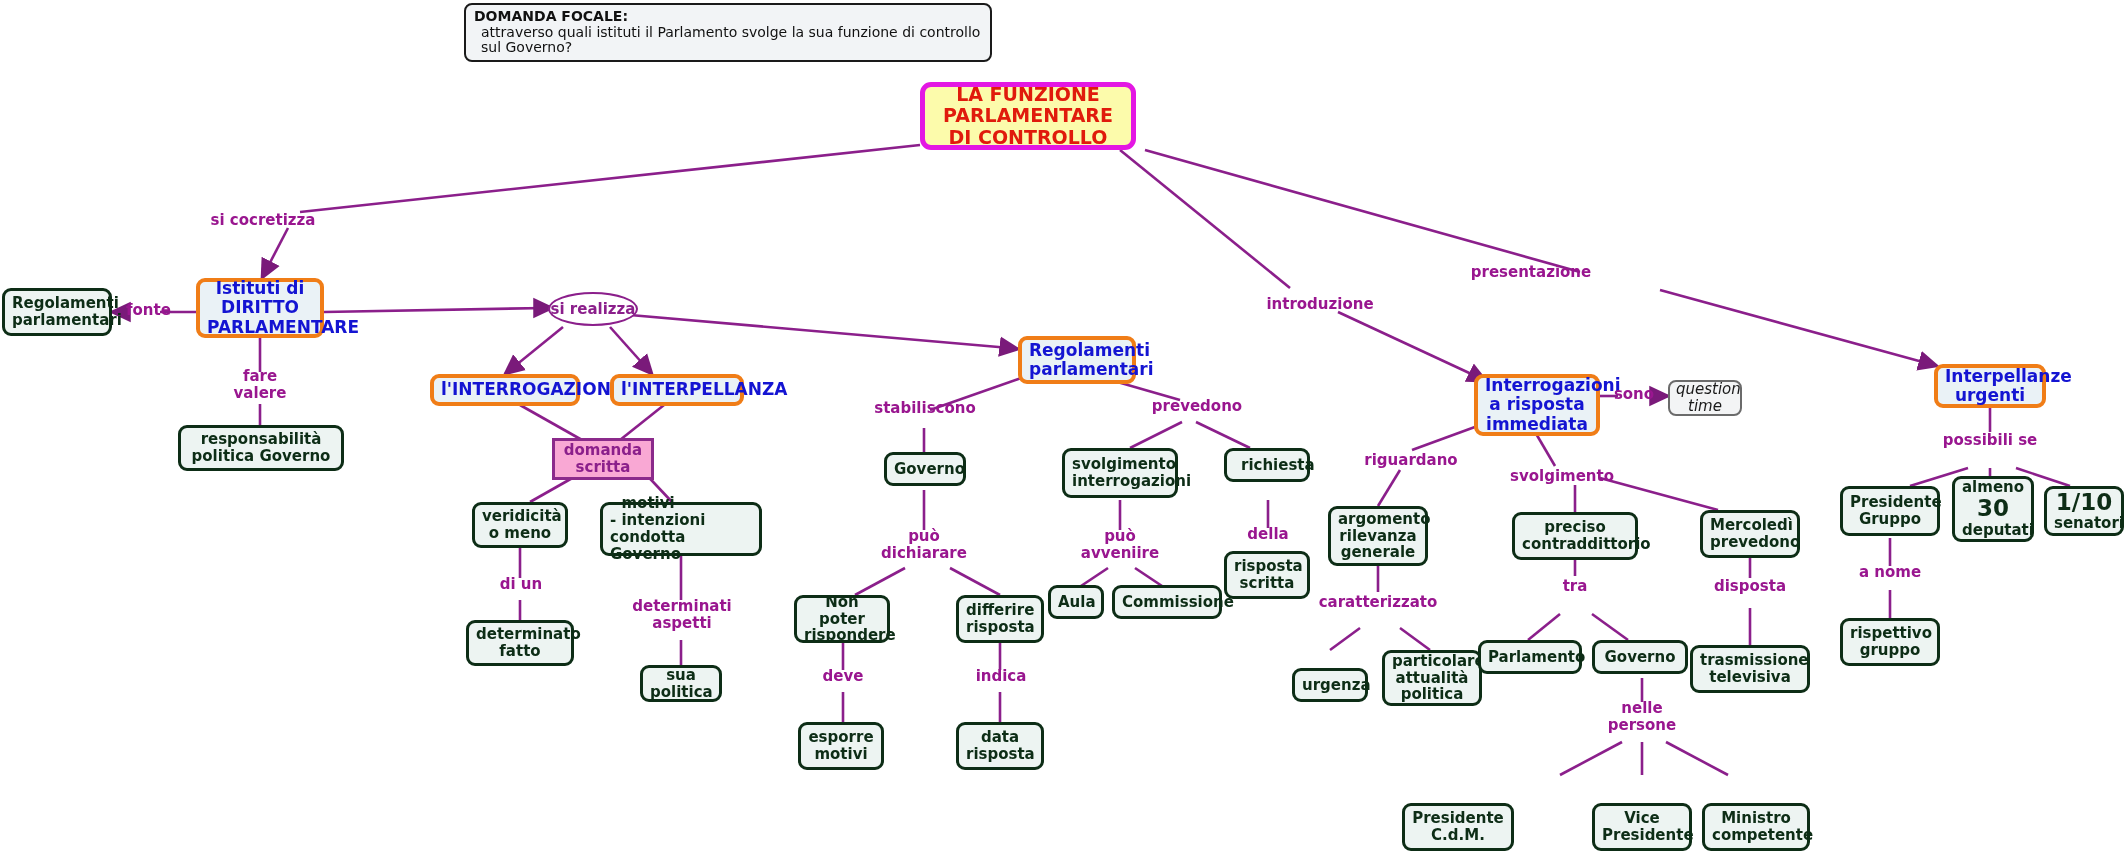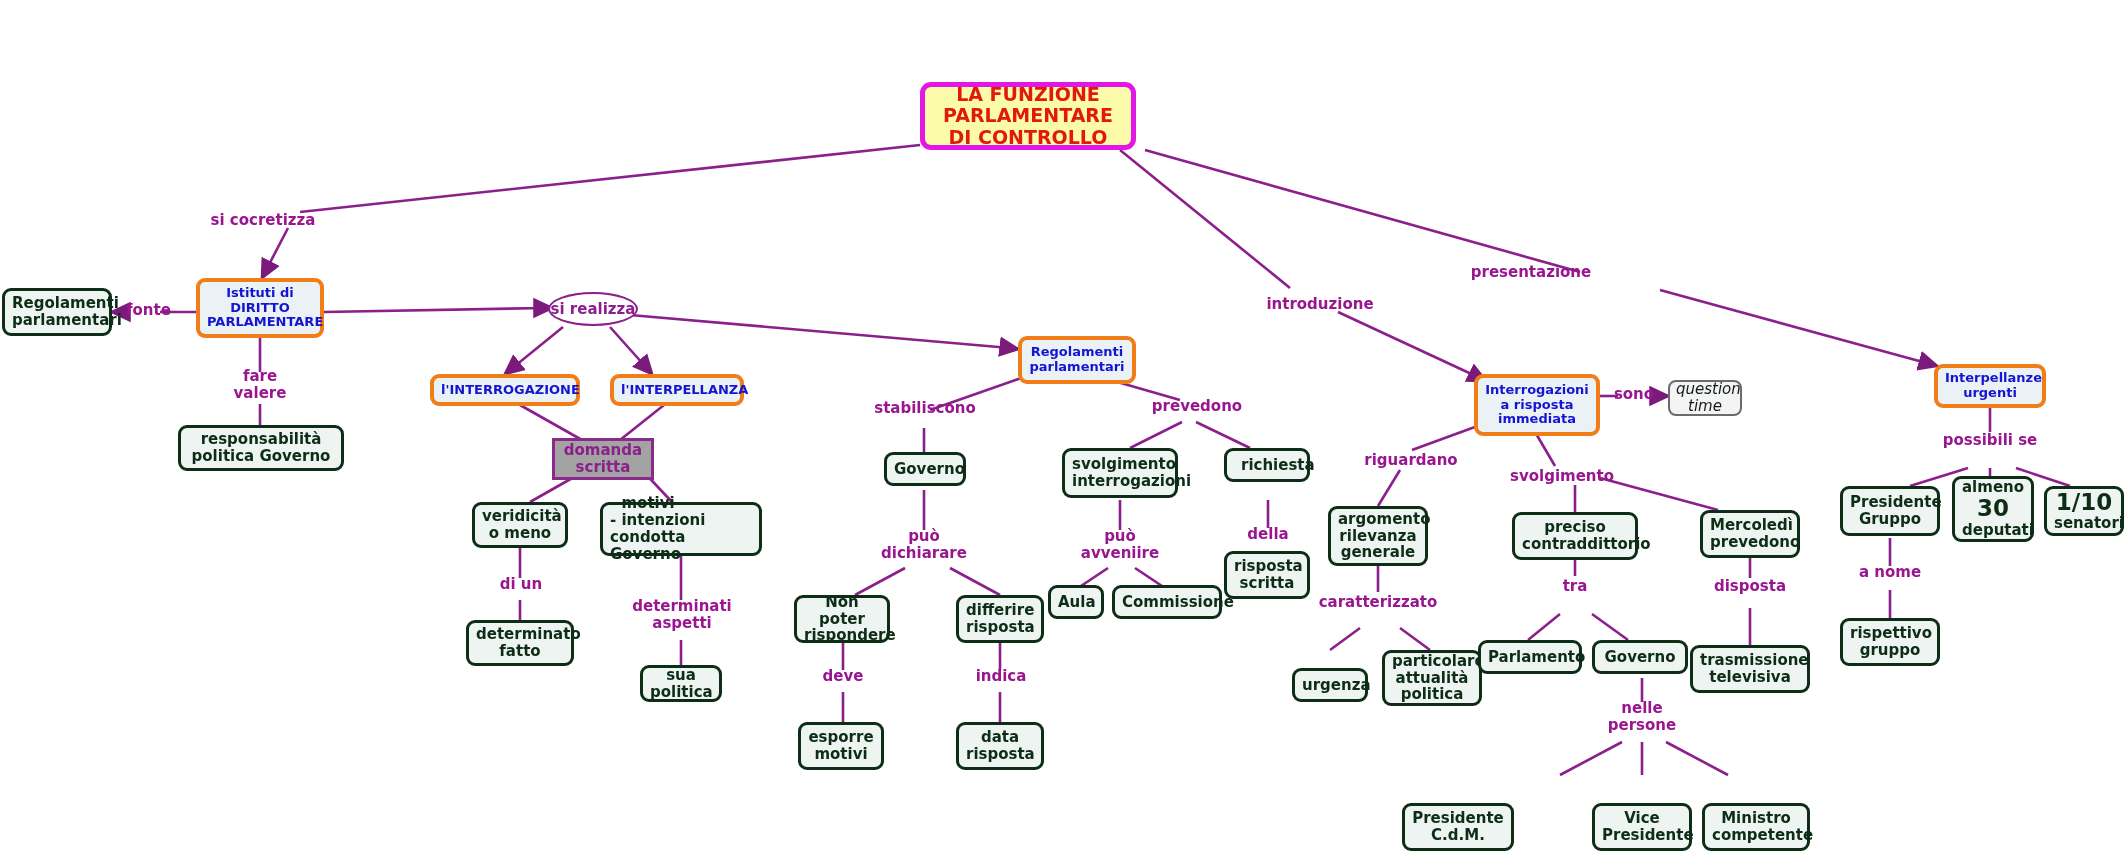--- a/index.html
+++ b/index.html
@@ -10,26 +10,26 @@
 
   .node{position:absolute;box-sizing:border-box;display:flex;align-items:center;
         justify-content:center;text-align:center;line-height:1.12;}
   .node span{display:block;width:100%;}
 
   
   .n-green{background:#edf4f2;border:3px solid #0d2d16;border-radius:9px;
            color:#0d2d16;font-weight:bold;font-size:15px;padding:3px 7px;}
   
   .n-orange{background:#eaf2f6;border:4px solid #f07d17;border-radius:9px;
-            color:#1414d2;font-weight:bold;font-size:13px;padding:3px 7px;}
+            color:#1414d2;font-weight:bold;font-size:17px;padding:3px 7px;}
   
   .n-title{background:#fcfbab;border:5px solid #e317e3;border-radius:11px;
            color:#e01b0c;font-weight:bold;font-size:19px;padding:4px 8px;}
   
-  .n-purple{background:#a3a3a3;border:3px solid #8b2a8b;border-radius:0;
+  .n-purple{background:#f9a8d4;border:3px solid #8b2a8b;border-radius:0;
             color:#8b1f8b;font-weight:bold;font-size:15px;padding:2px 6px;}
   
   .n-note{background:#f3f4f5;border:2px solid #6b6b6b;border-radius:8px;
           color:#1a1a1a;font-style:italic;font-size:15px;padding:2px 6px;}
   
   .n-focal{background:#f2f4f6;border:2px solid #1a1a1a;border-radius:8px;
            color:#111;font-size:14px;text-align:left;padding:4px 8px;
            display:block;}
   .n-focal .fq-head{font-weight:bold;display:block;}
   .n-focal .fq-body{display:block;padding-left:7px;}
@@ -148,20 +148,24 @@
       <path d="M1990,398 L1990,432"></path>
       <path d="M1968,468 L1910,486"></path>
       <path d="M1990,468 L1990,486"></path>
       <path d="M2016,468 L2070,486"></path>
 
       <path d="M1890,538 L1890,566"></path>
       <path d="M1890,590 L1890,618"></path>
     </g>
   </svg>
 
+  <div class="node n-focal" style="left:464px;top:3px;width:528px;">
+    <span class="fq-head">DOMANDA FOCALE:</span>
+    <span class="fq-body">attraverso quali istituti il Parlamento svolge la sua funzione di controllo sul Governo?</span>
+  </div>
 
   <div class="node n-title" style="left:920px;top:82px;width:216px;height:68px;">
     <span>LA FUNZIONE PARLAMENTARE DI CONTROLLO</span>
   </div>
 
   <div class="node n-green" style="left:2px;top:288px;width:110px;height:48px;">
     <span>Regolamenti parlamentari</span>
   </div>
 
   <div class="node n-orange" style="left:196px;top:278px;width:128px;height:60px;">

